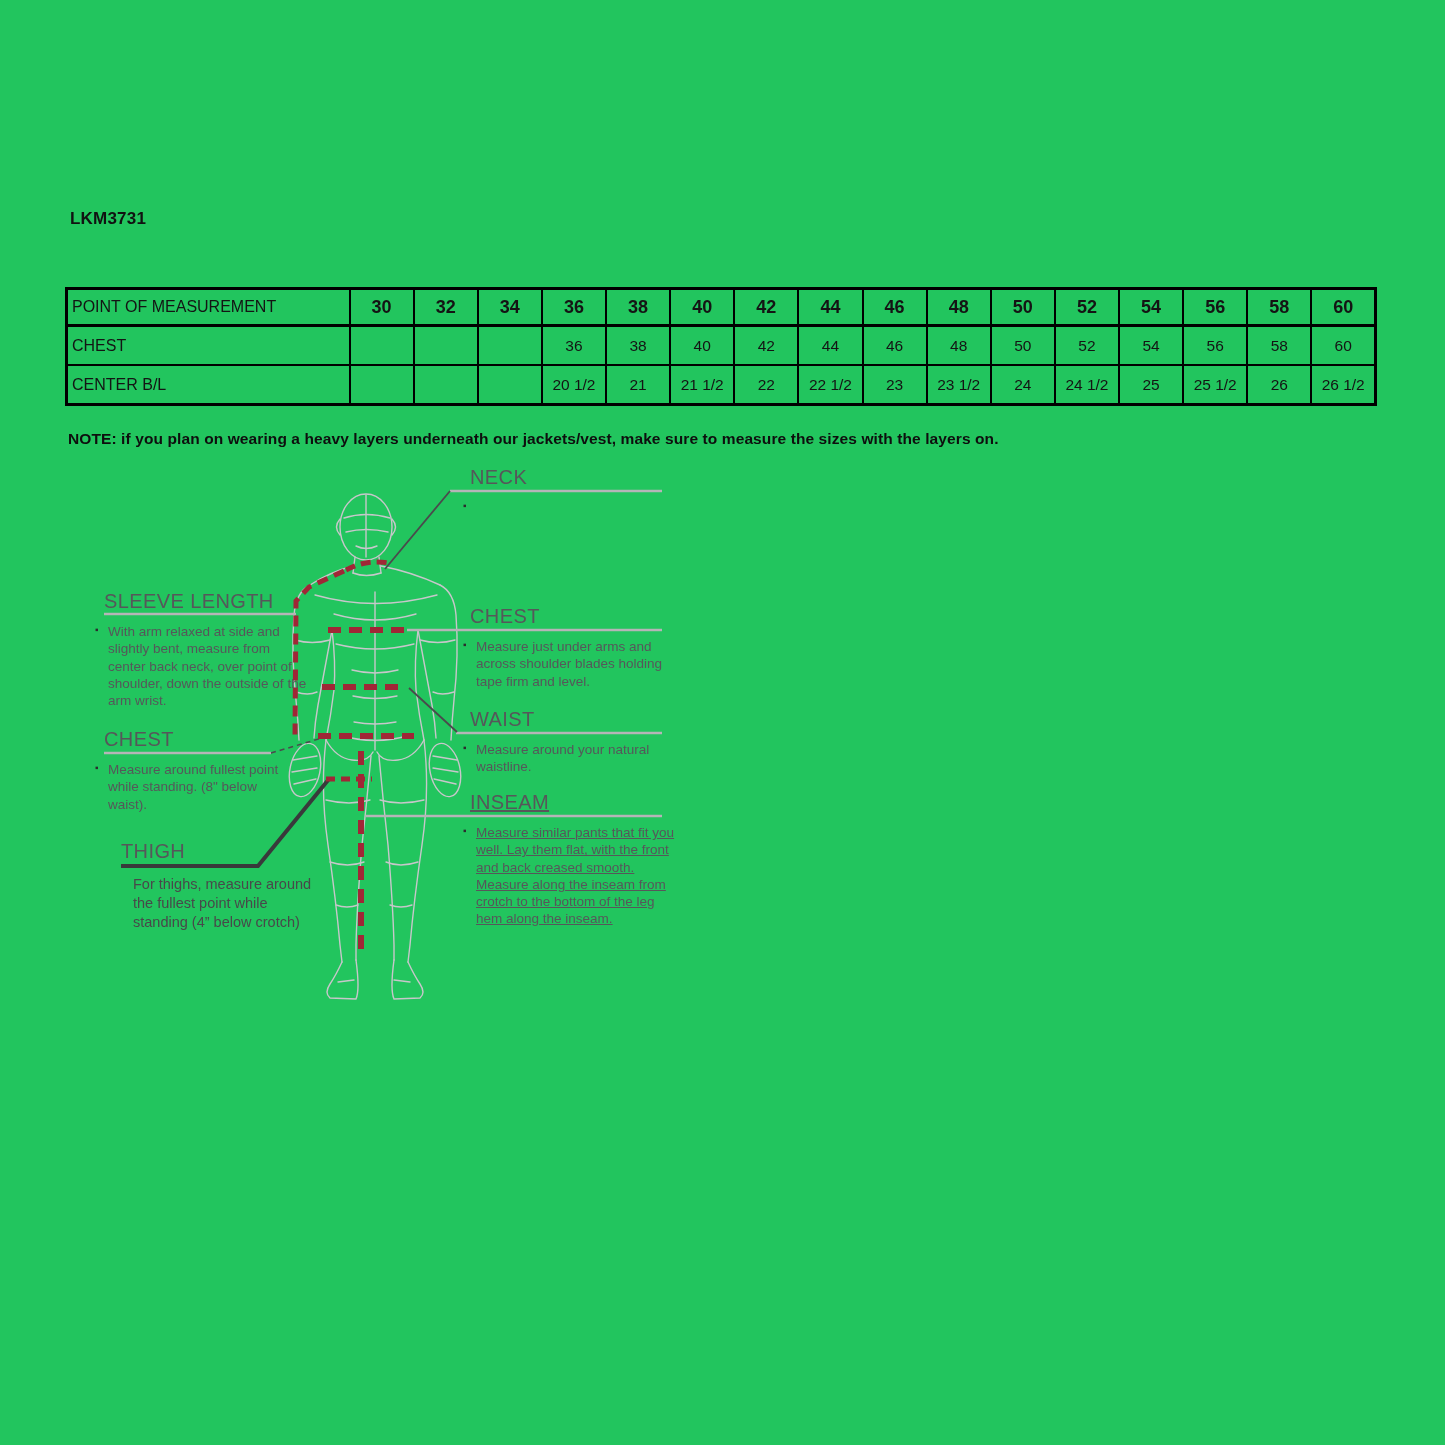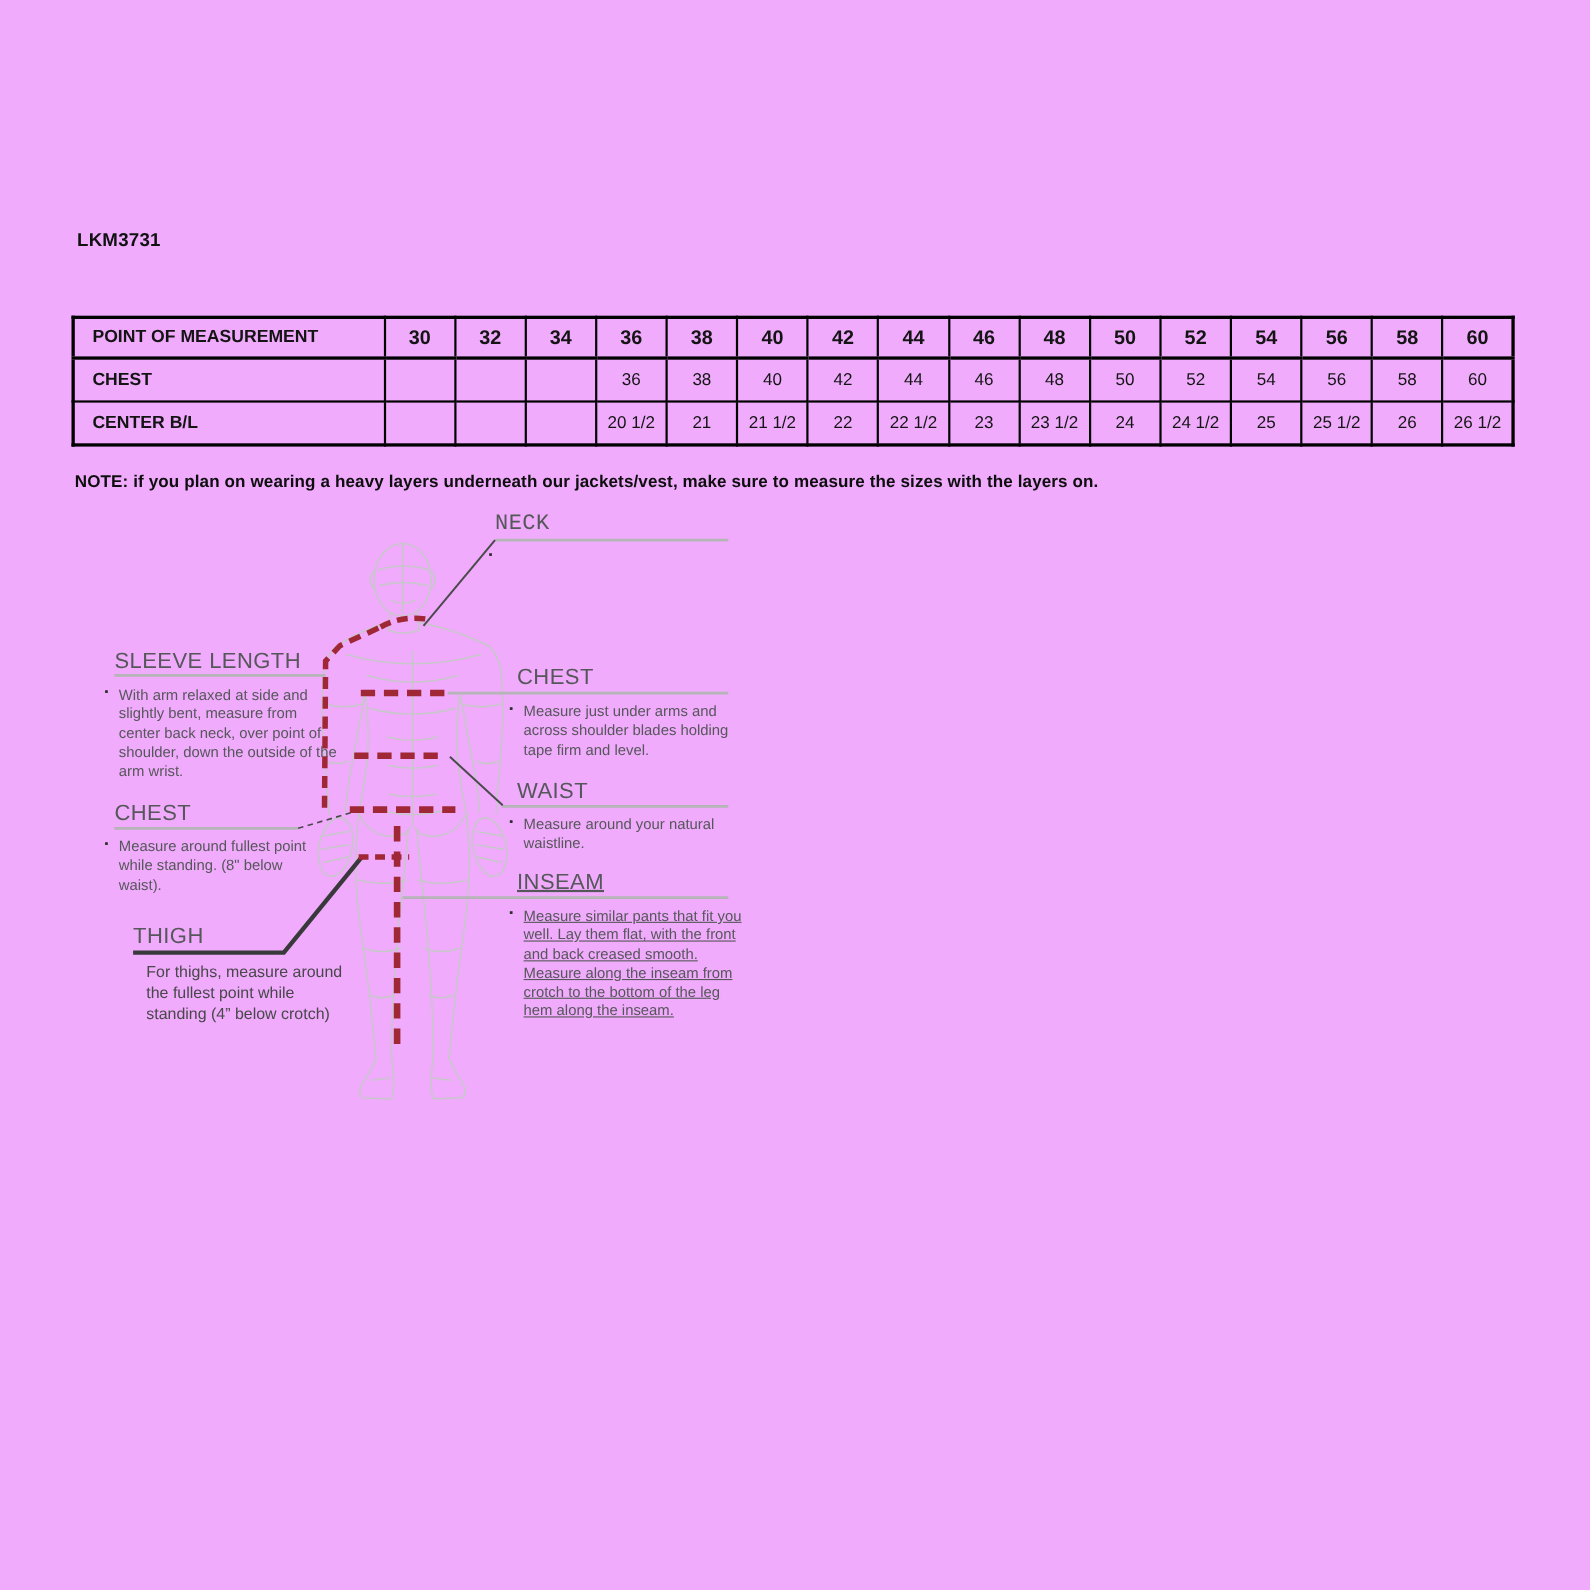--- a/index.html
+++ b/index.html
@@ -1,19 +1,19 @@
 <!DOCTYPE html>
 <html><head>
 <meta charset="utf-8">
 <style>
   html,body{margin:0;padding:0;background:#ffffff;}
   .page{
     position:relative;
     width:1445px;height:1445px;
-    background:#f0abfc;
+    background:#22c55e;
     overflow:hidden;
     font-family:"Liberation Sans", sans-serif;
     color:#141414;
   }
   
   .doc-title{
     position:absolute;left:70px;top:209px;
     font-size:17px;font-weight:bold;color:#111;
     letter-spacing:.2px;
   }
@@ -28,21 +28,21 @@
   table.size-table th, table.size-table td{
     border:2px solid #000;
     font-size:18px;
     text-align:center;
     padding:0 2px;
     overflow:hidden;white-space:nowrap;
   }
   table.size-table thead th{font-weight:bold;border-bottom:3px solid #000;height:34px;}
   table.size-table tbody td{font-weight:normal;font-size:15.5px;height:37px;}
   table.size-table .lbl{
-    text-align:left;font-weight:bold;font-size:16px;padding-left:16px;
+    text-align:left;font-weight:normal;font-size:16px;padding-left:4px;
   }
   
   .note{
     position:absolute;left:68px;top:430px;
     font-size:15.5px;font-weight:bold;color:#0e0e0e;
     letter-spacing:.1px;white-space:nowrap;
   }
   
   .diagram-svg{position:absolute;left:0;top:0;width:1445px;height:1445px;pointer-events:none;}
   .sec{position:absolute;color:#56575a;}
@@ -53,21 +53,21 @@
   .sec-text{
     position:relative;
     margin:11px 0 0 6px;
     font-size:13.5px;line-height:1.28;color:#56575a;
   }
   .sec-text .bullet{
     position:absolute;left:-13px;top:2px;
     font-size:10px;color:#2c2c2e;line-height:1;
   }
   
-  #sec-neck  {left:450px;top:466px;width:200px;font-family:Liberation Mono, monospace;}
+  #sec-neck  {left:470px;top:466px;width:200px;}
   #sec-neck .sec-text{width:192px;}
   #sec-chest {left:470px;top:605px;width:205px;}
   #sec-chest .sec-text{width:200px;}
   #sec-waist {left:470px;top:708px;width:205px;}
   #sec-waist .sec-text{width:200px;}
   #sec-inseam{left:470px;top:791px;width:205px;text-decoration:underline;}
   #sec-inseam .sec-text{width:200px;}
   #sec-sleeve{left:104px;top:590px;width:205px;}
   #sec-sleeve .sec-text{width:200px;margin-left:4px;}
   #sec-seat  {left:104px;top:728px;width:195px;}

